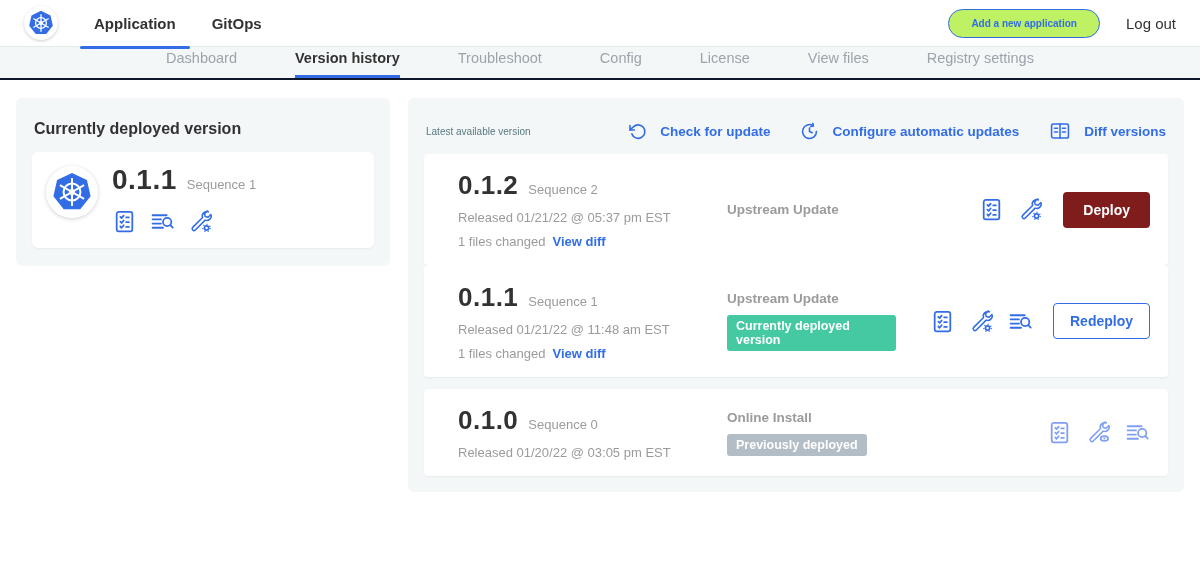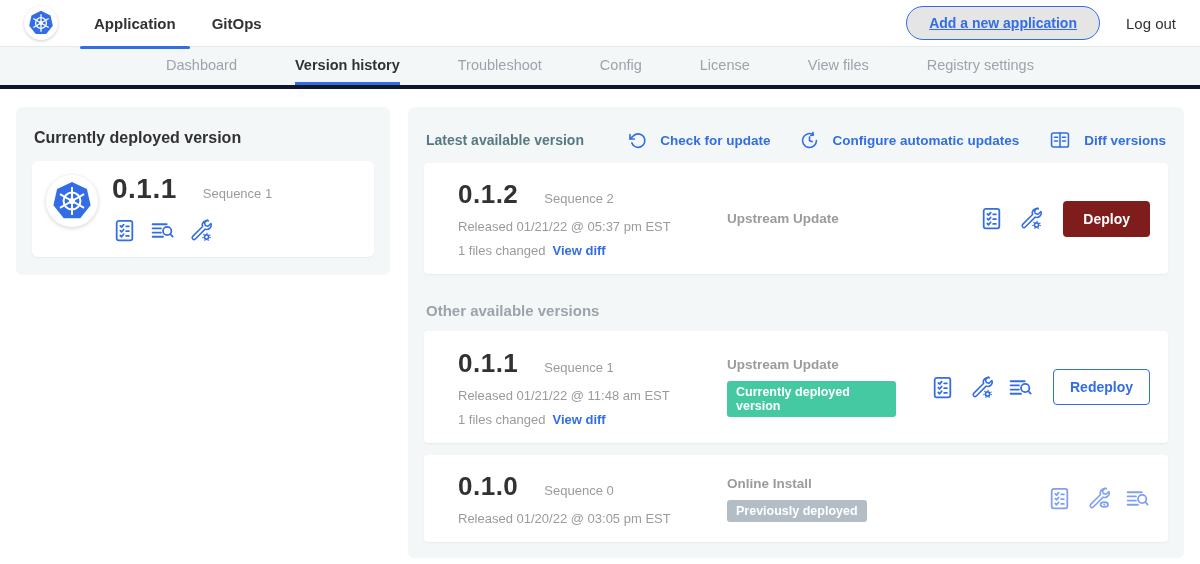--- a/index.html
+++ b/index.html
@@ -9,26 +9,26 @@
   
   .topnav { height:46px; display:flex; align-items:center; padding:0 24px; background:#fff; }
   .logo-circle { width:34px; height:34px; border-radius:50%; background:#fff;
     box-shadow:0 1px 3px rgba(0,0,0,.2); display:flex; align-items:center; justify-content:center; flex:0 0 auto; }
   .logo-circle svg { width:28px; height:28px; }
   .topnav-tab { position:relative; height:52px; display:flex; align-items:center;
     margin-left:36px; font-size:15px; font-weight:700; color:#323232; cursor:pointer; }
   .topnav-tab.active .tab-underline { position:absolute; left:-14px; right:-14px; bottom:0;
     height:3px; background:#326de6; border-radius:2px; }
   .topnav-spacer { flex:1; }
-  .add-app-btn { border:1.5px solid #326de6; color:#326de6; background:#e5e5e5; border-radius:18px;
-    font-size:14px; font-weight:700; padding:8px 22px; cursor:pointer; font-family:inherit;text-decoration:underline; }
+  .add-app-btn { border:1.5px solid #326de6; color:#326de6; background:#bef264; border-radius:18px;
+    font-size:10px; font-weight:700; padding:8px 22px; cursor:pointer; font-family:inherit; }
   .logout { margin-left:26px; font-size:15px; color:#323232; cursor:pointer; }
 
   
-  .subnav { height:43px; background:#f4f7f8; border-top:1px solid #e4e9ea; border-bottom:4px solid #0f172a;
+  .subnav { height:34px; background:#f4f7f8; border-top:1px solid #e4e9ea; border-bottom:2px solid #0f172a;
     display:flex; justify-content:center;text-align:center; }
   .subnav-item { display:flex; align-items:flex-end; padding:0 29px; font-size:14.5px;
     color:#9ca4ab; cursor:pointer; }
   .subnav-item span { padding-bottom:9px; border-bottom:3px solid transparent; }
   .subnav-item.active { color:#323232; font-weight:700; }
   .subnav-item.active span { border-bottom-color:#326de6; }
 
   
   .main { display:flex; align-items:flex-start; gap:18px; padding:18px 16px; }
   .panel { background:#f4f7f8; border-radius:6px; }
@@ -37,30 +37,30 @@
   .left-panel { width:374px; padding:14px 16px 18px; }
   .left-title { font-size:16px; font-weight:700; margin:8px 2px 14px; }
   .deployed-card { background:#fff; border-radius:6px; box-shadow:0 1px 2px rgba(0,0,0,.05);
     padding:12px 14px 14px; display:flex; }
   .deployed-logo { width:52px; height:52px; border-radius:50%; background:#fff;
     box-shadow:0 1px 4px rgba(0,0,0,.18); display:flex; align-items:center; justify-content:center; flex:0 0 auto; margin-top:2px; }
   .deployed-logo svg { width:44px; height:44px; }
   .deployed-info { margin-left:14px; }
   .version-row { display:flex; align-items:baseline; }
   .version-big { font-size:28px; font-weight:800; letter-spacing:.5px; }
-  .sequence { font-size:13px; color:#9b9b9b; margin-left:26px; }
+  .sequence { font-size:13px; color:#9b9b9b; margin-left:10px; }
   .deployed-date { font-size:13px; color:#b0b5ba; margin-top:7px; }
   .icon-row { display:flex; align-items:center; gap:13px; margin-top:13px; }
   .action-icon { width:25px; height:25px; color:#326de6; cursor:pointer; }
   .action-icon svg { width:100%; height:100%; }
 
   
   .right-panel { flex:1; padding:14px 16px 16px; }
   .rp-header { display:flex; align-items:center; margin:8px 2px 12px; }
-  .rp-title { font-size:14px; font-weight:700; color:#577981; }
+  .rp-title { font-size:10px; font-weight:400; color:#577981; }
   .rp-actions { margin-left:auto; display:flex; align-items:center; }
   .rp-link { display:flex; align-items:center; gap:13px; color:#326de6; font-size:13.5px;
     font-weight:700; margin-left:30px; cursor:pointer; }
   .rp-link svg { width:19px; height:19px; }
   .diff-svg { width:22px !important; height:22px !important; }
 
   .version-card { background:#fff; border-radius:4px; box-shadow:0 1px 2px rgba(0,0,0,.05);
     display:flex; align-items:center; padding:16px 18px 16px 34px;gap:34px; }
   .vc-left { width:235px; flex:0 0 auto; }
   .vc-version { font-size:26px; font-weight:800; letter-spacing:.5px; }
@@ -264,21 +264,20 @@
         <span class="action-icon"><svg viewBox="0 0 24 24">
               <use href="#i-checklist"></use>
             </svg></span>
         <span class="action-icon"><svg viewBox="0 0 24 24">
               <use href="#i-wrench-gear"></use>
             </svg></span>
         <button class="btn-primary">Deploy</button>
       </div>
     </div>
 
-    <div class="other-title">Other available versions</div>
 
     <div class="version-card" style="min-height:112px">
       <div class="vc-left">
         <div class="version-row">
           <span class="vc-version">0.1.1</span>
           <span class="sequence">Sequence 1</span>
         </div>
         <div class="vc-released">Released 01/21/22 @ 11:48 am EST</div>
         <div class="vc-files">
           <span>1 files changed</span>

